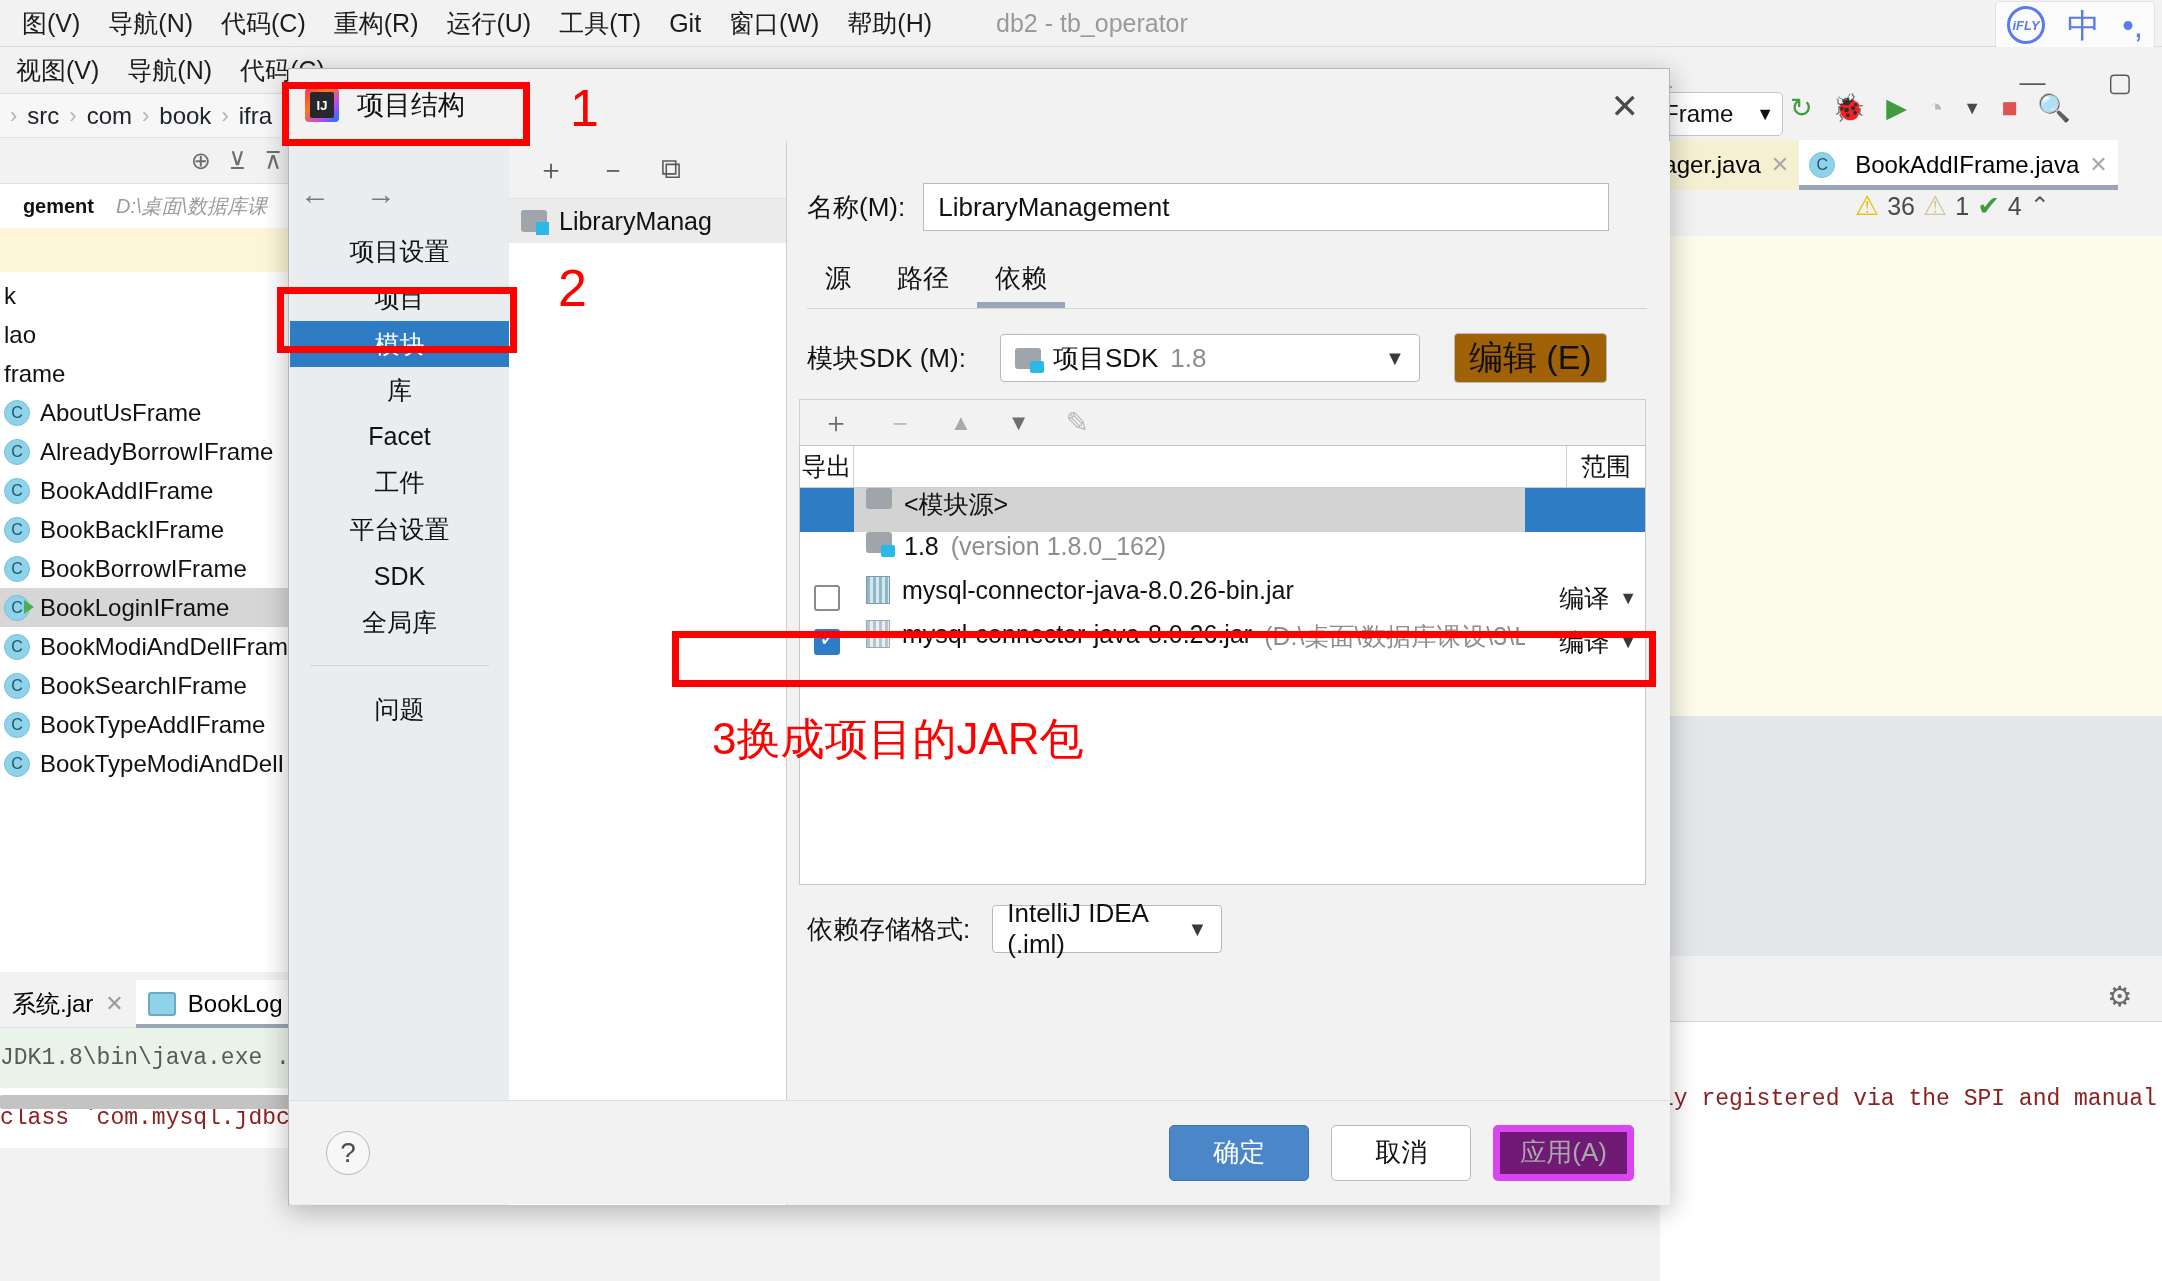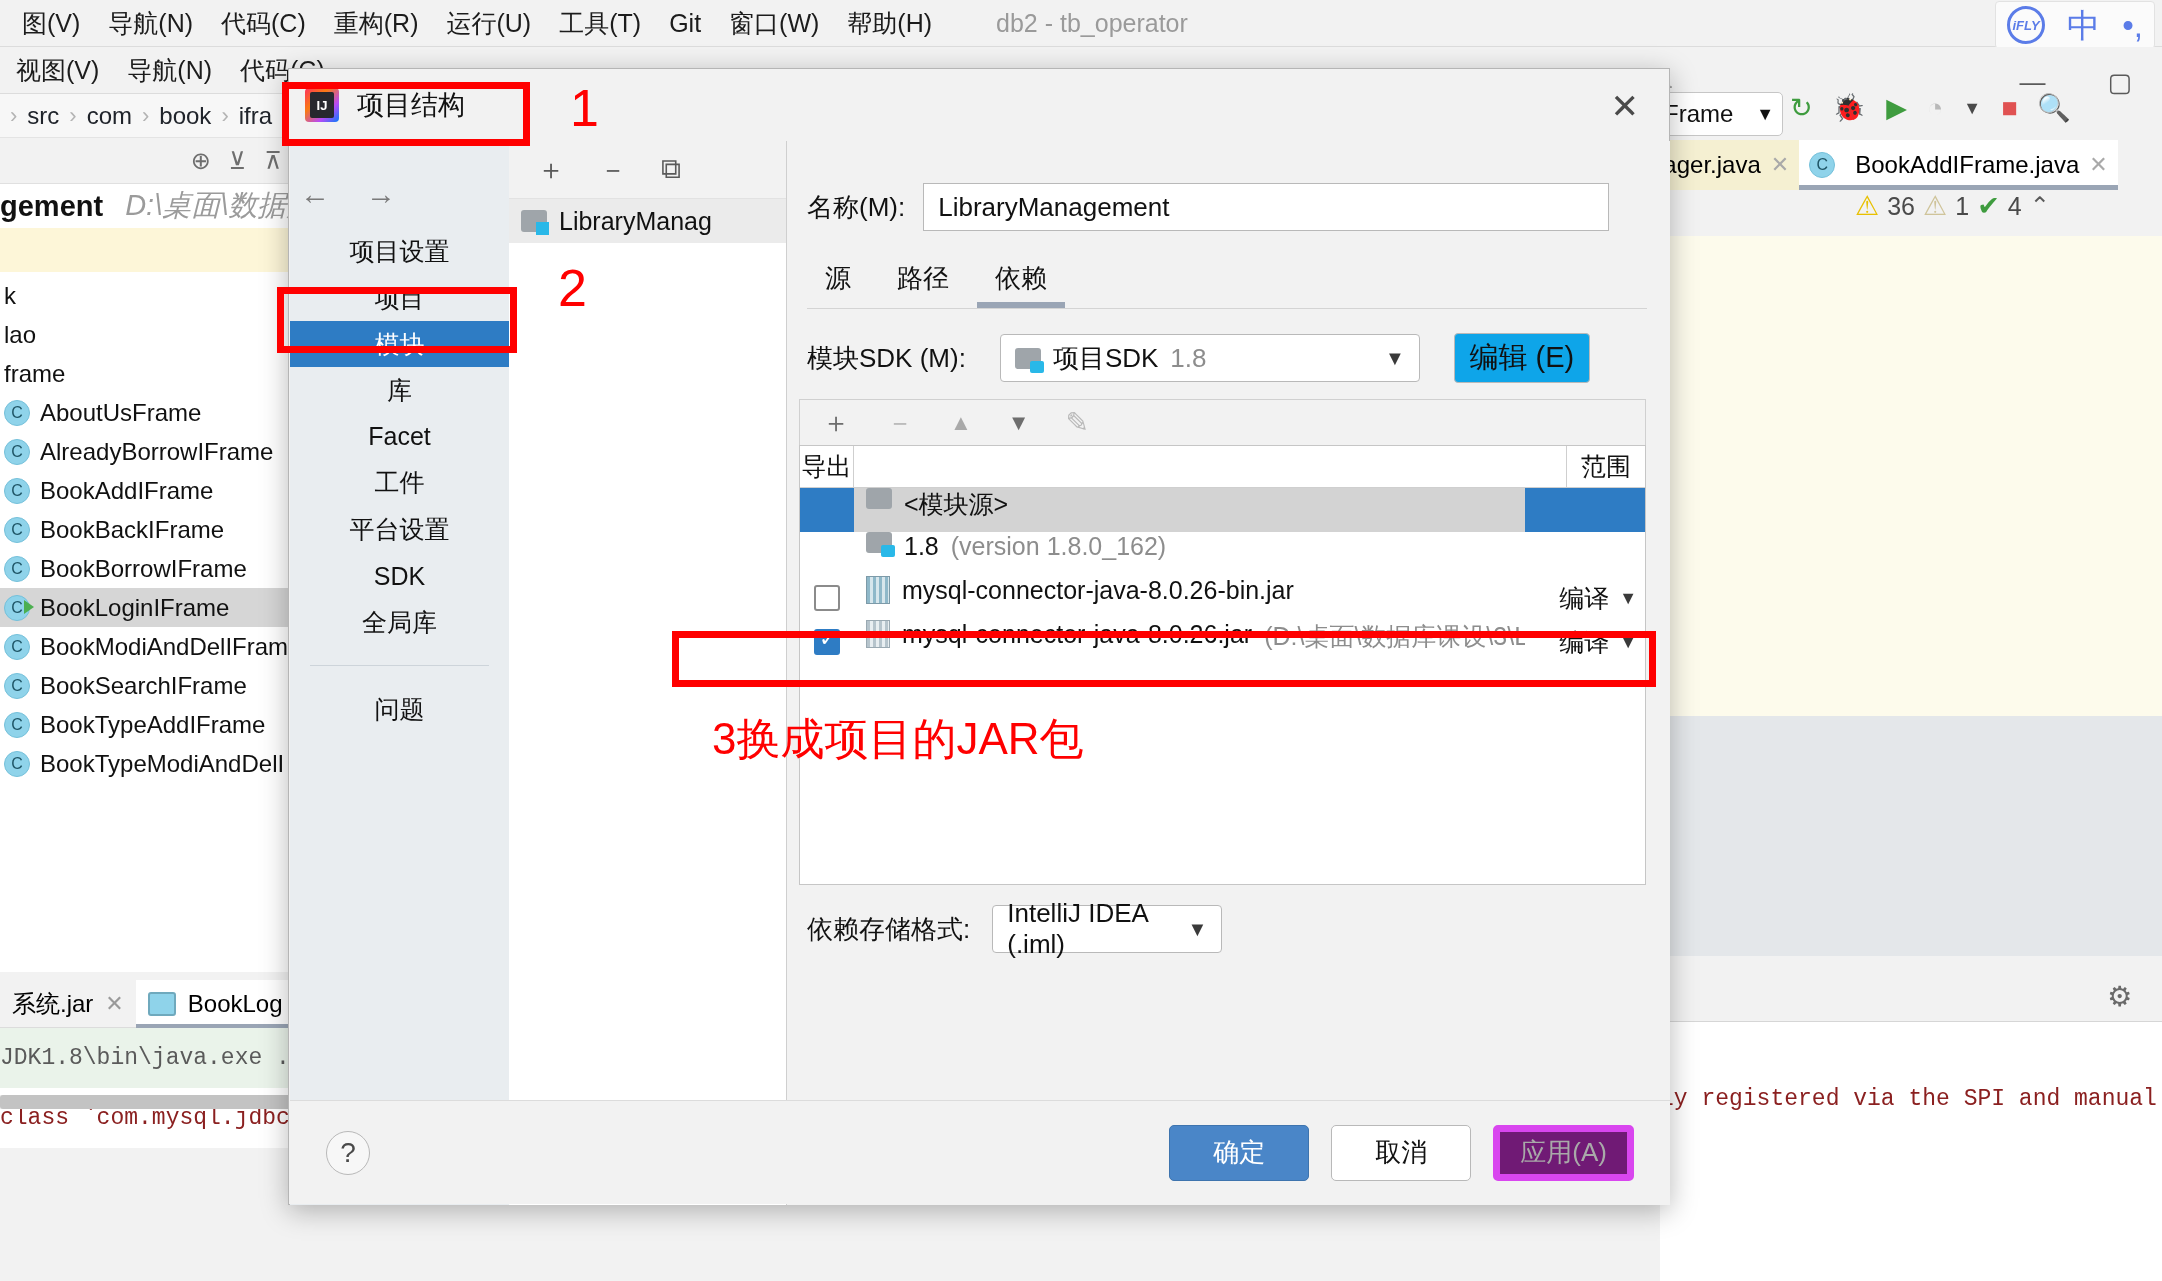--- a/index.html
+++ b/index.html
@@ -47,22 +47,22 @@
 
   .proj-toolbar {
     position:absolute; left:0; top:138px; width:290px; height:46px;
     background:#f2f2f2; display:flex; align-items:center; justify-content:flex-end;
     gap:18px; padding-right:8px; border-bottom:1px solid #e0e0e0;
   }
   .tbicon { color:#6e6e6e; font-size:24px; }
 
   .proj-root {
     position:absolute; left:0; top:184px; width:290px; height:44px;
-    display:flex; align-items:center; font-size:29px; font-weight:bold; color:#111;
-    background:#fff; white-space:nowrap;
+    display:flex; align-items:center; font-size:20px; font-weight:bold; color:#111;
+    background:#fff; white-space:nowrap;justify-content:center;
   }
   .proj-root .path { font-weight:normal; color:#9b9b9b; margin-left:22px;font-style:italic; }
 
   .proj-highlight {
     position:absolute; left:0; top:228px; width:290px; height:44px; background:#fdf6d8;
   }
   .proj-tree {
     position:absolute; left:0; top:272px; width:290px; height:700px;
     background:#fff; font-size:24px; color:#111; padding-top:4px; overflow:hidden;
   }
@@ -205,22 +205,22 @@
 
   .sdk-row{ position:absolute; left:20px; top:192px; width:845px; display:flex; align-items:center; gap:34px;}
   .sdk-label{ font-size:26px; color:#111; white-space:nowrap;}
   .sdk-select{
     width:420px; height:48px; background:#fff; border:1px solid #b9b9b9; border-radius:4px;
     display:flex; align-items:center; padding:0 14px; gap:12px; font-size:26px; color:#111;
   }
   .sdk-select .ver{ color:#8d8d8d; }
   .sdk-select .caret{ margin-left:auto; color:#3a3a3a; font-size:20px;}
   .sdk-btn{
-    height:50px; min-width:136px; background:#0ea5e9; border:1px solid #b9b9b9; border-radius:4px;
-    display:flex;align-items:center;justify-content:center; font-size:29px; color:#111; padding:0 14px;
+    height:50px; min-width:136px; background:#a16207; border:1px solid #b9b9b9; border-radius:4px;
+    display:flex;align-items:center;justify-content:center; font-size:34px; color:#111; padding:0 14px;
   }
 
   .dep-toolbar{
     position:absolute; left:12px; top:258px; width:847px; height:46px;
     background:#f2f2f2; border:1px solid #d0d0d0; border-bottom:none;
     display:flex; align-items:center; gap:36px; padding-left:22px;
   }
   .dep-ic{ font-size:28px; color:#6e6e6e; }
 
   .dep-table{

